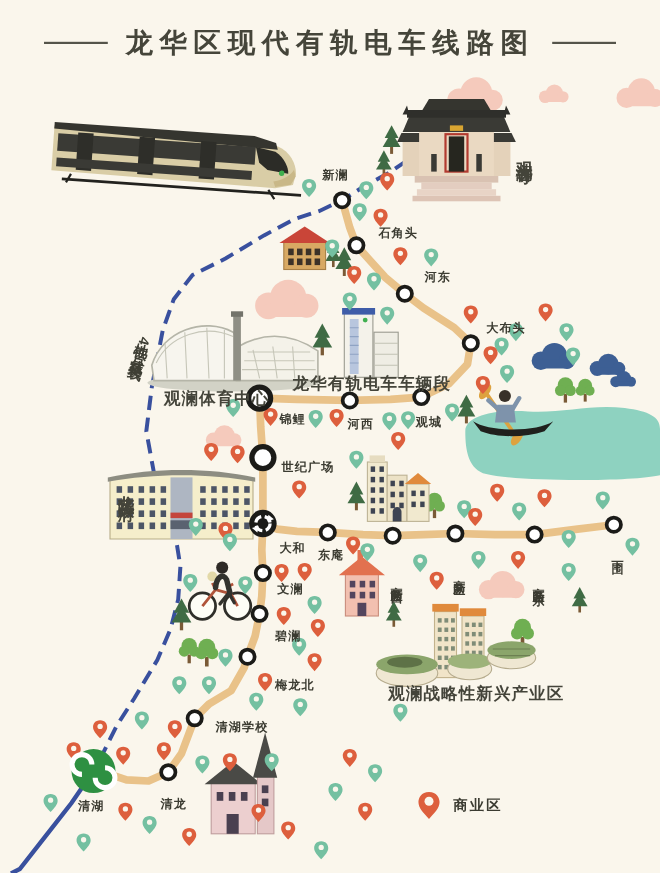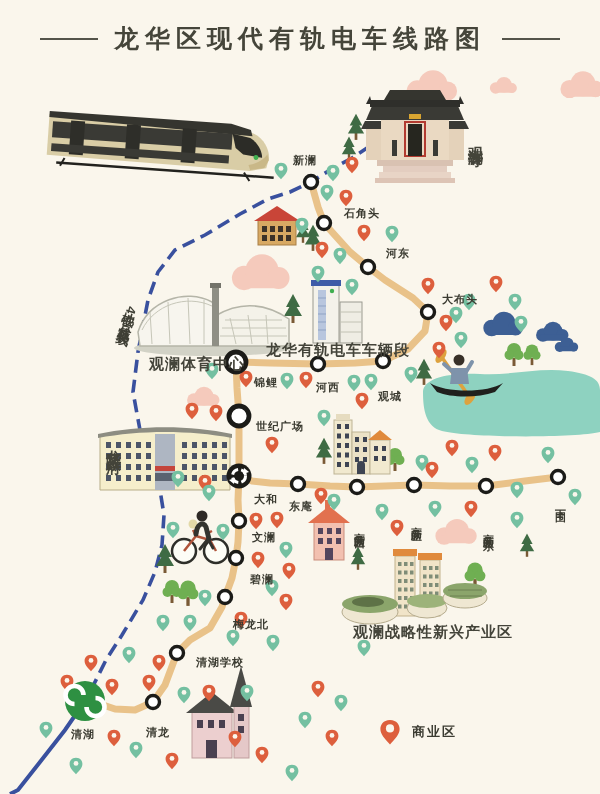--- a/index.html
+++ b/index.html
@@ -894,30 +894,30 @@
           <path d="M0,-14 C-5.8,-14 -8,-9.6 -8,-6.4 C-8,-2 -4.6,1.4 0,6.5 C4.6,1.4 8,-2 8,-6.4 C8,-9.6 5.8,-14 0,-14 Z" fill="#dd5f3d"></path>
           <circle cx="0" cy="-7" r="3.4" fill="#faf6ec"></circle>
         </svg>
         <span class="legend-label">商业区</span>
       </div>
     </div>
   <div class="lbl" style="left: 305px; top: 160px;">新澜</div>
       <div class="lbl" style="left: 362px; top: 213px;">石角头</div>
       <div class="lbl" style="left: 398px; top: 253px;">河东</div>
       <div class="lbl" style="left: 460px; top: 299px;">大布头</div>
-      <div class="lbl" style="left: 390px; top: 396px;">观城</div>
+      <div class="lbl" style="left: 390px; top: 385px;">观城</div>
       <div class="lbl" style="left: 328px; top: 387px;">河西</div>
       <div class="lbl" style="left: 266px; top: 382px;">锦鲤</div>
       <div class="lbl" style="left: 280px; top: 426px;">世纪广场</div>
       <div class="lbl" style="left: 266px; top: 499px;">大和</div>
       <div class="lbl" style="left: 301px; top: 506px;">东庵</div>
       <div class="lbl v" style="left: 359px; top: 528px;">高新区西</div>
       <div class="lbl v" style="left: 416px; top: 521px;">高新区</div>
       <div class="lbl v" style="left: 488px; top: 529px;">高新区东</div>
       <div class="lbl v" style="left: 560px; top: 503px;">下围</div>
       <div class="lbl" style="left: 264px; top: 537px;">文澜</div>
       <div class="lbl" style="left: 262px; top: 579px;">碧澜</div>
-      <div class="lbl" style="left: 251px; top: 624px;">梅龙北</div>
+      <div class="lbl" style="left: 268px; top: 624px;">梅龙北</div>
       <div class="lbl" style="left: 220px; top: 662px;">清湖学校</div>
       <div class="lbl" style="left: 158px; top: 732px;">清龙</div>
       <div class="lbl" style="left: 83px; top: 734px;">清湖</div>
     </div>
 </div>
 
 </body></html>

